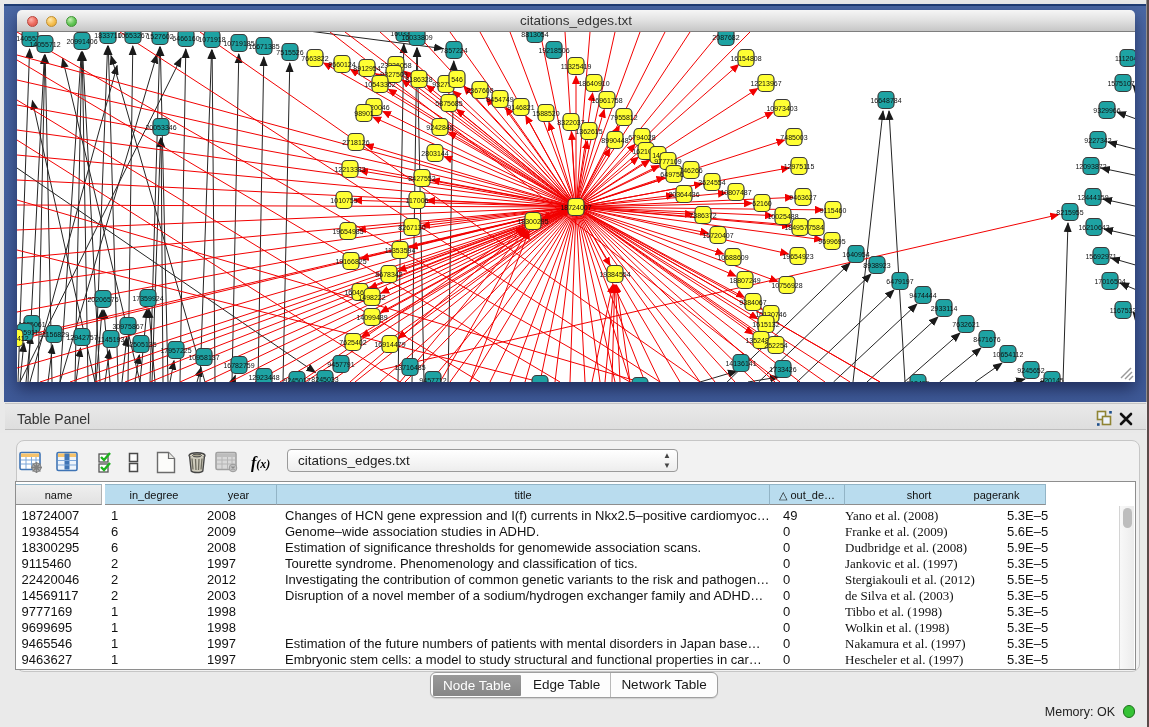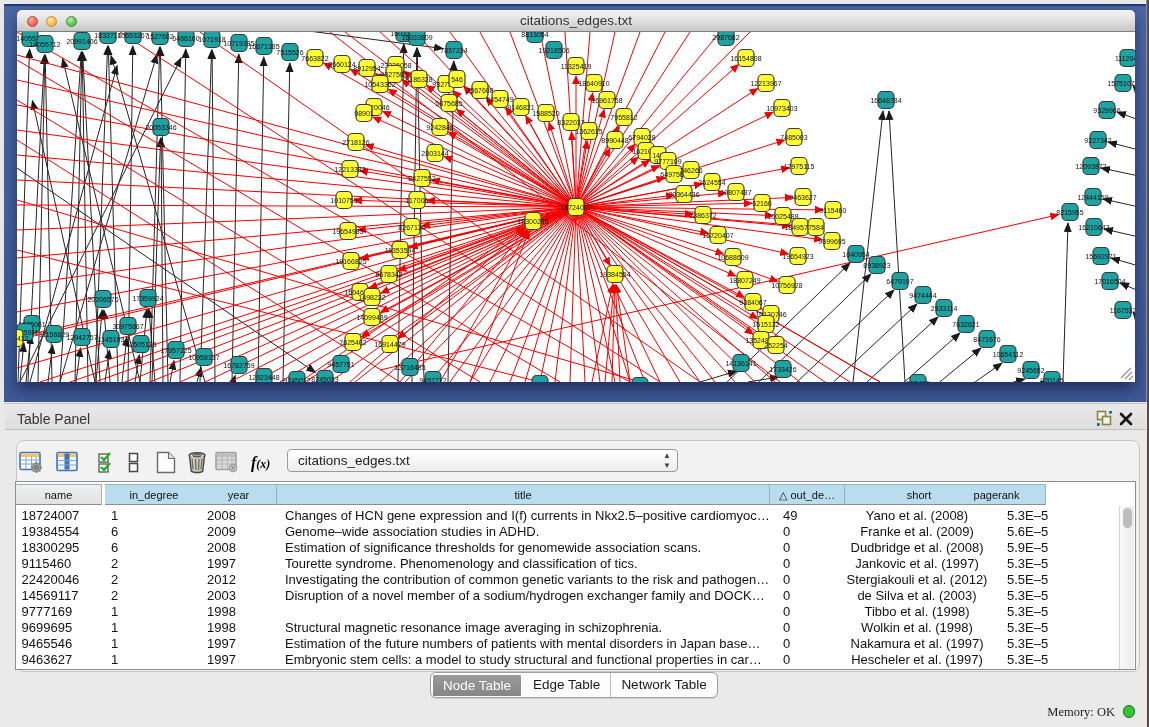--- a/index.html
+++ b/index.html
@@ -32,30 +32,30 @@
 #tblwrap { position:absolute; left:15px; top:481px; width:1121px; height:189px;
   background:#fff; border:1px solid #8e8e8e; }
 #thead { position:absolute; left:0; top:2px; width:1076px; height:21px; font-size:11px; color:#111; }
 #thead span { position:absolute; top:0; height:21px; line-height:21px; text-align:center;
   background:#b9dcee; border-right:1px solid #92b4c6; border-top:1px solid #92b4c6; border-bottom:1px solid #8d8d8d;}
 #tbody { position:absolute; left:0; top:26px; width:1104px; font-size:13px; color:#111; }
 .tr { position:relative; height:16px; line-height:16px; white-space:nowrap; }
 .c { position:absolute; top:0; overflow:hidden; }
 .c1 { left:5.5px; width:95px; } .c2 { left:95px; width:90px; } .c3 { left:191px; width:80px; }
 .c4 { left:269px; width:492px; } .c5 { left:759px; width:70px;margin-left:8px; }
-.c6 { left:829px; width:144px; text-align:center; } .c7 { left:991px; width:110px; }
+.c6 { left:829px; width:144px; text-align:left;font-family:Liberation Serif, serif; } .c7 { left:991px; width:110px; }
 #vscroll { position:absolute; right:1px; top:24px; width:15px; height:163px; background:linear-gradient(90deg,#f8f8f8,#ececec); border-left:1px solid #d4d4d4;}
 #vscroll .thumb { position:absolute; left:2.5px; top:2px; width:9px; height:20px; background:#bdbdbd; border-radius:5px; }
 #tabs { position:absolute; left:430px; top:672px; height:26px; display:flex;
   border:1px solid #9f9f9f; border-radius:6px; background:#fdfdfd; overflow:hidden;
   box-shadow:0 1px 1px rgba(0,0,0,0.12); }
 #tabs .seg { height:24px; line-height:24px; font-size:13.5px; color:#1a1a1a; padding:0 10px; border-right:1px solid #b9b9b9; }
 #tabs .seg.on { background:linear-gradient(180deg,#9a9a9a,#868686); color:#fff; border-radius:1px; margin:1.5px 2px; height:21px; line-height:21px; border-right:none; }
 #tabs .seg:last-child { border-right:none; }
-#status { position:absolute; right:0; bottom:0; width:1149px; height:26px;font-family:Liberation Serif, serif; }
+#status { position:absolute; right:0; bottom:0; width:1149px; height:26px; }
 #status .m { position:absolute; right:34px; top:4px; font-size:12.5px; color:#222; }
 #status .dot { position:absolute; right:14px; top:4px; width:12.5px; height:12.5px; border-radius:50%;
   background:#36c336; border:1.5px solid #1d701d; }
 </style></head><body>
 <div id="net">
   <div id="desk"></div>
   <div id="win">
     <div id="titlebar">
       <span class="tl" style="left:9.5px;background:radial-gradient(circle at 35% 30%,#ffb3ab,#ec6a5e 55%,#d5584c);border:0.5px solid #b8443c;"></span>
       <span class="tl" style="left:29px;background:radial-gradient(circle at 35% 30%,#ffe9b0,#f5bf4f 55%,#dfa33a);border:0.5px solid #c08e2e;"></span>
@@ -724,38 +724,37 @@
         <span class="c c3">2012</span>
         <span class="c c4">Investigating the contribution of common genetic variants to the risk and pathogen…</span>
         <span class="c c5">0</span>
         <span class="c c6">Stergiakouli et al. (2012)</span>
         <span class="c c7">5.5E–5</span>
       </div>
       <div class="tr">
         <span class="c c1">14569117</span>
         <span class="c c2">2</span>
         <span class="c c3">2003</span>
-        <span class="c c4">Disruption of a novel member of a sodium/hydrogen exchanger family and DOCK…</span>
+        <span class="c c4">Disruption of a novel member of a sodium/hydrogen exchanger family and ADHD…</span>
         <span class="c c5">0</span>
         <span class="c c6">de Silva et al. (2003)</span>
         <span class="c c7">5.3E–5</span>
       </div>
       <div class="tr">
         <span class="c c1">9777169</span>
         <span class="c c2">1</span>
         <span class="c c3">1998</span>
         <span class="c c5">0</span>
         <span class="c c6">Tibbo et al. (1998)</span>
         <span class="c c7">5.3E–5</span>
       </div>
       <div class="tr">
         <span class="c c1">9699695</span>
         <span class="c c2">1</span>
         <span class="c c3">1998</span>
-        <span class="c c4">Structural magnetic resonance image averaging in schizophrenia.</span>
         <span class="c c5">0</span>
         <span class="c c6">Wolkin et al. (1998)</span>
         <span class="c c7">5.3E–5</span>
       </div>
       <div class="tr">
         <span class="c c1">9465546</span>
         <span class="c c2">1</span>
         <span class="c c3">1997</span>
         <span class="c c4">Estimation of the future numbers of patients with mental disorders in Japan base…</span>
         <span class="c c5">0</span>

